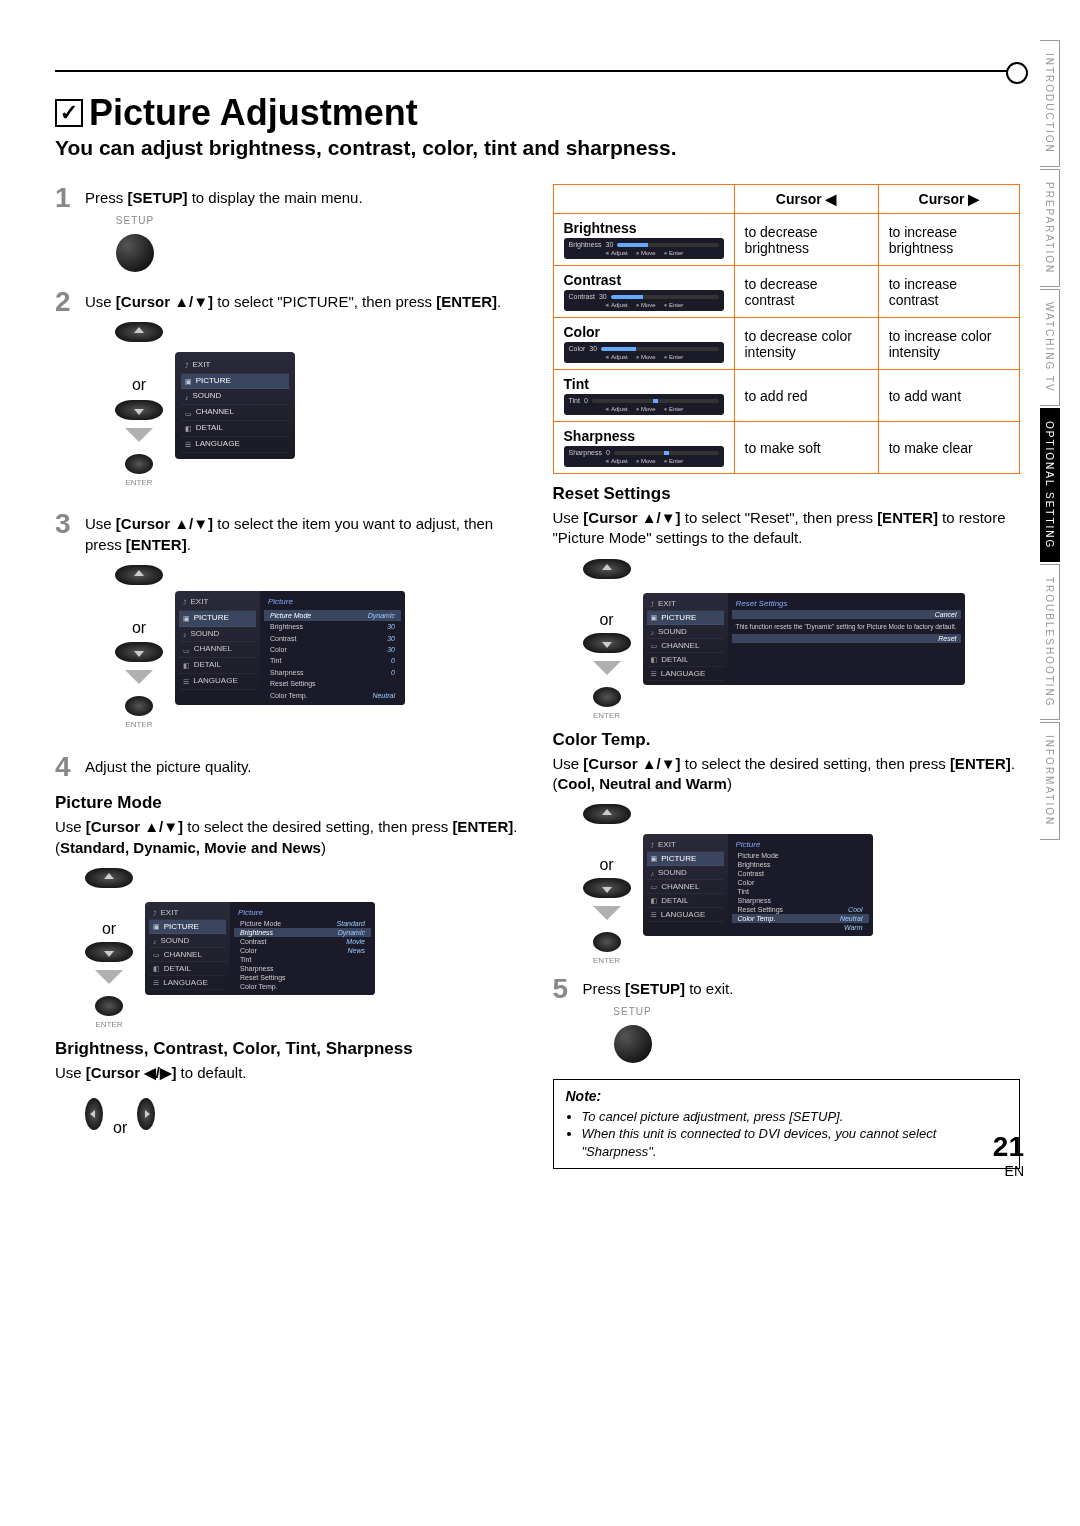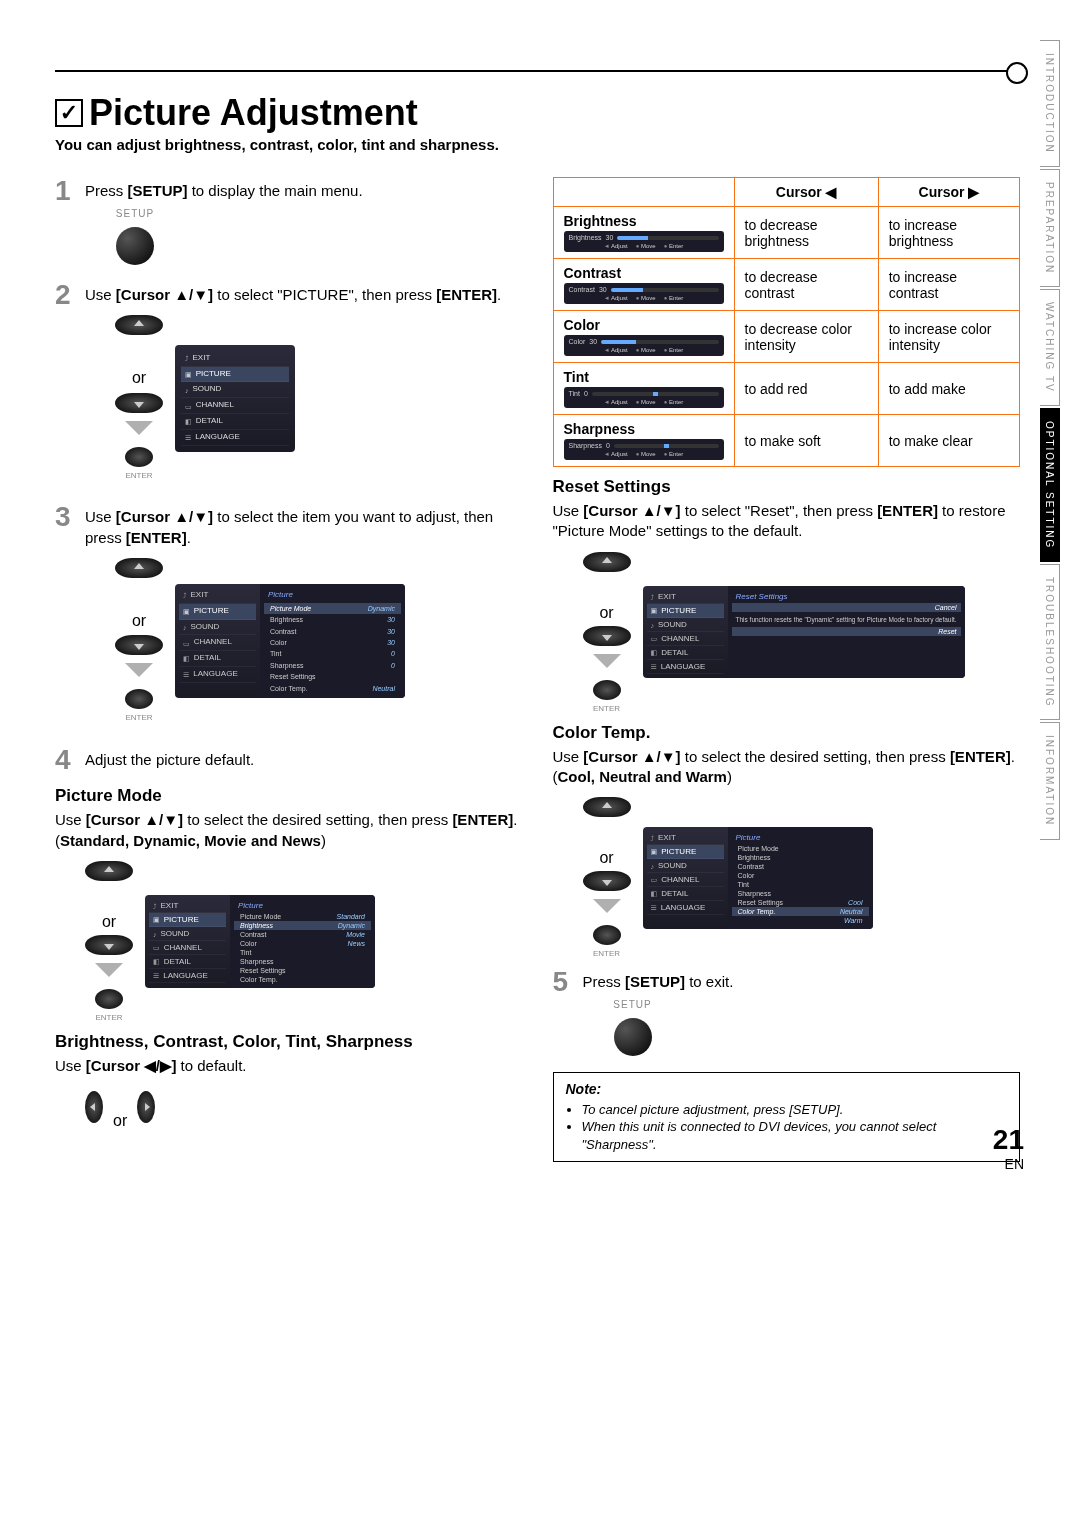--- a/index.html
+++ b/index.html
@@ -44,21 +44,21 @@
     width: 28px;
     height: 28px;
     border: 2.5px solid #000;
     display: inline-flex;
     align-items: center;
     justify-content: center;
     font-size: 22px;
     font-weight: bold;
   }
   .subtitle {
-    font-size: 15px;
+    font-size: 21px;
     font-weight: 700;
     margin-bottom: 24px;
   }
   .columns {
     display: flex;
     gap: 30px;
   }
   .col { flex: 1; }
   .step {
     display: flex;
@@ -394,21 +394,21 @@
                     <span class="val">Neutral</span>
                   </div>
               </div>
             </div>
           </div>
         </div>
       </div>
 
       <div class="step">
         <div class="step-num">4</div>
-        <div class="step-body"><span>Adjust the picture default.</span></div>
+        <div class="step-body"><span>Adjust the picture quality.</span></div>
       </div>
 
       <h3 class="section">Picture Mode</h3>
       <p class="para">
         <span>Use </span><span class="bold">[Cursor ▲/▼]</span><span> to select the desired setting, then press </span><span class="bold">[ENTER]</span><span>. (</span><span class="bold">Standard, Dynamic, Movie and News</span><span>)</span>
       </p>
       <div class="cursor-block">
         <div class="cursor-stack">
           <div class="rocker up"></div>
           <span class="or-text">or</span>
@@ -564,21 +564,21 @@
                     <div class="slider-bar center"></div>
                   </div>
                   <div class="slider-legend">
                     <span>Adjust</span>
                     <span class="m">Move</span>
                     <span class="m">Enter</span>
                   </div>
                 </div>
           </td>
           <td>to add red</td>
-          <td>to add make</td>
+          <td>to add want</td>
         </tr>
         <tr>
           <td>
             <span class="bold">Sharpness</span>
             <div class="slider-osd">
                   <div class="slider-row">
                     <span>Sharpness</span> 
                     <span>0</span>
                     <div class="slider-bar center"></div>
                   </div>

